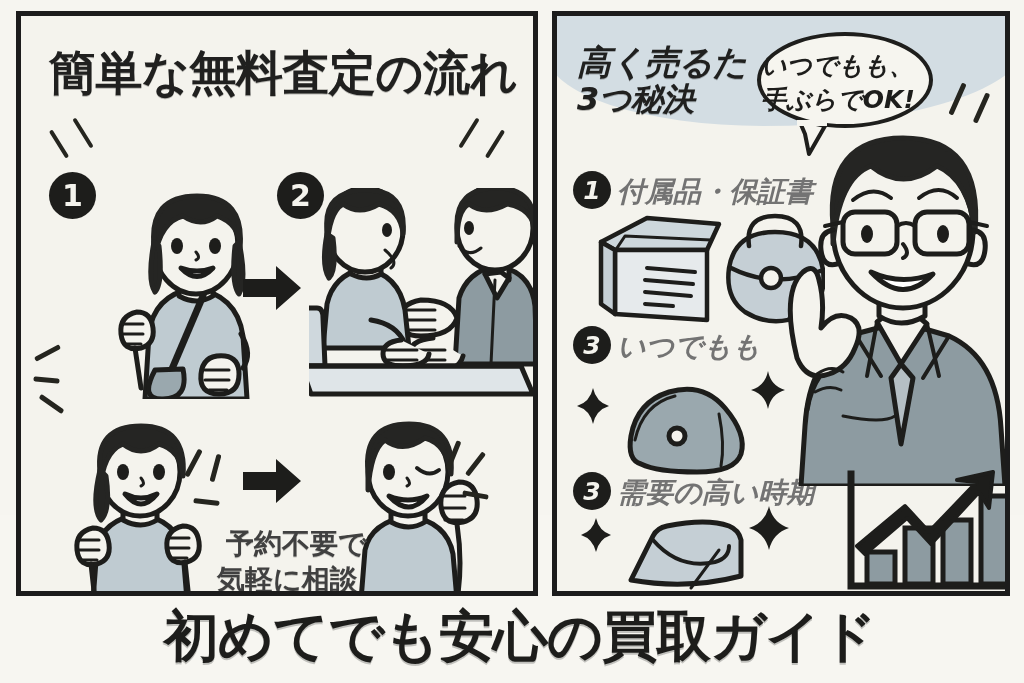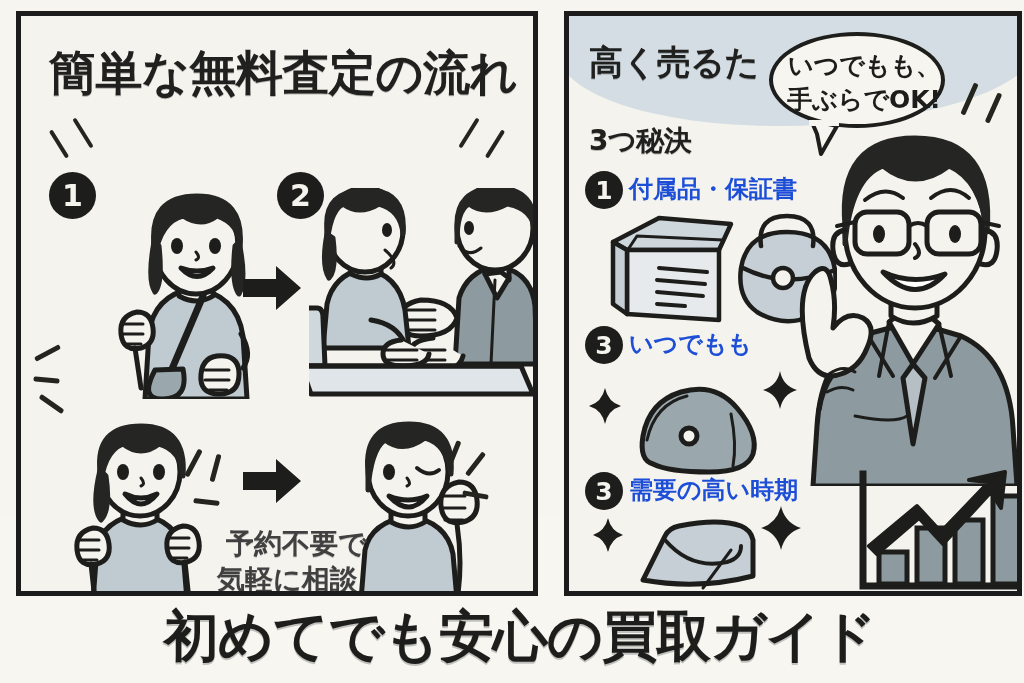--- a/index.html
+++ b/index.html
@@ -13,41 +13,41 @@
 
   
   .panel{
     position:absolute;
     background:#f4f3ed;
     border:5px solid #1c1c1c;
     box-sizing:border-box;
     overflow:hidden;
   }
   #panel-left{left:16px;top:11px;width:522px;height:585px;}
-  #panel-right{left:564px;top:11px;width:458px;height:585px;}
+  #panel-right{left:552px;top:11px;width:458px;height:585px;font-style:italic;}
 
   .cloud-band{
     position:absolute;left:-10px;top:-10px;width:480px;height:120px;
     background:#d3dde3;
     border-radius:0 0 55% 45% / 0 0 70% 60%;
   }
 
   
   .hd{
     position:absolute;
     color:#20201f;
     font-weight:bold;
     letter-spacing:-.5px;
     white-space:nowrap;
     text-shadow:0 1px 0 rgba(0,0,0,.25);
   }
   #title-main{left:28px;top:26px;font-size:47px;}
   #title-sub{left:95px;top:96px;font-size:35px;}
   #r-title-1{left:20px;top:24px;font-size:34px;}
-  #r-title-2{left:20px;top:62px;font-size:28px;margin-top:44px;}
+  #r-title-2{left:20px;top:62px;font-size:32px;}
 
   .slash{position:absolute;background:#25251f;border-radius:2px;}
 
   
   .numcirc{
     position:absolute;
     border-radius:50%;
     background:#1d1d1b;
     color:#f4f3ed;
     display:flex;align-items:center;justify-content:center;
@@ -59,41 +59,41 @@
   .arrow-blk{position:absolute;}
 
   
   .cap{
     position:absolute;color:#404040;font-weight:bold;white-space:nowrap;
     text-shadow:0 1px 0 rgba(0,0,0,.2);
   }
   #cap-l1{left:205px;top:509px;font-size:28px;}
   #cap-l2{left:196px;top:545px;font-size:28px;}
 
-  .ritem{position:absolute;color:#1d4ed8;font-weight:bold;font-size:24px;white-space:nowrap;}
+  .ritem{position:absolute;color:#737373;font-weight:bold;font-size:28px;white-space:nowrap;}
 
   
   #bottom-title{
     position:absolute;left:8px;top:600px;width:1024px;
     text-align:center;
     font-size:55px;font-weight:bold;color:#1d1d1b;
     letter-spacing:-1px;
     text-shadow:0 2px 0 rgba(0,0,0,.22);
     font-family:Liberation Mono, monospace;
   }
 
   
   #bubble{
     position:absolute;left:200px;top:16px;width:176px;height:96px;
     background:#f6f5ef;border:4px solid #1e1e1c;
     border-radius:50% / 50%;
     box-sizing:border-box;
   }
   #bubble .bl{
-    position:absolute;width:100%;text-align:right;
+    position:absolute;width:100%;text-align:left;
     font-weight:bold;color:#1d1d1b;white-space:nowrap;
   }
   #bubble-line1{top:13px;font-size:25px;}
   #bubble-line2{top:47px;font-size:25px;}
 
   svg{display:block;}
   .nosel{user-select:none;}
 </style>
 </head>
 <body>

